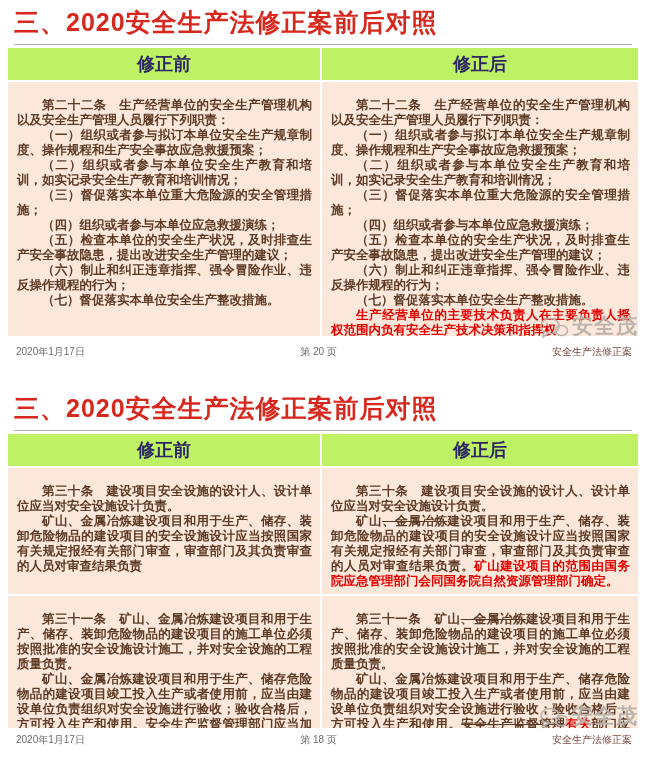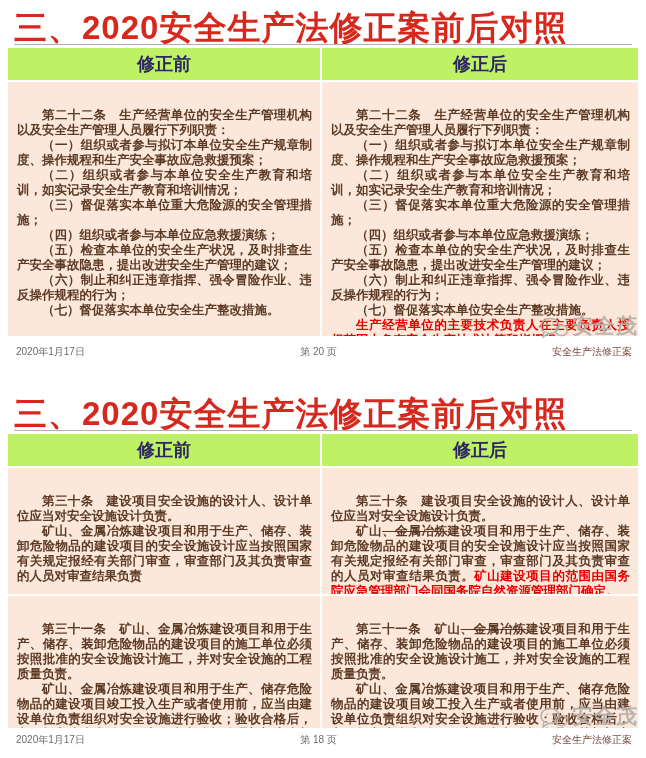--- a/index.html
+++ b/index.html
@@ -10,21 +10,21 @@
     background: #ffffff;
     font-family: "Liberation Sans", sans-serif;
     overflow: hidden;
   }
   .slide { position: absolute; left: 0; width: 646px; height: 372px; }
   .slide-18 { top: 0; }
   .slide-19 { top: 386px; }
 
   .slide-title {
     position: absolute; top: 6px; left: 14px; right: 10px;
-    color: #d7281e; font-size: 33px; font-weight: bold;
+    color: #d7281e; font-size: 25px; font-weight: bold;
     letter-spacing: 1px; white-space: nowrap;
   }
   .title-rule {
     position: absolute; top: 44px; left: 14px; right: 14px;
     border: none; border-top: 1px solid #b0b0b0; height: 0;
   }
 
   .compare-table {
     position: absolute; left: 8px; right: 8px; top: 48px;
     display: grid; grid-template-columns: 312px 1fr; gap: 2px;
@@ -33,21 +33,21 @@
   .slide-19 .compare-table { grid-template-rows: 32px 126px 132px; }
 
   .col-head {
     background: #bef264; color: #2b2563;
     font-size: 18px; font-weight: bold;
     display: flex; align-items: center; justify-content: center;
   }
   .cell {
     background: #fbe8da; color: #5d3a26;
     font-size: 12.5px; line-height: 15px; font-weight: 600;
-    padding: 26px 8px 0 9px;
+    padding: 16px 8px 0 9px;
     text-align: justify;
     overflow: hidden;
   }
   .para { text-indent: 2em; }
   .run-red { color: #e50000; font-weight: bold; }
   .run-strike { text-decoration: line-through; }
 
   .slide-footer {
     position: absolute; left: 16px; right: 14px;
     display: flex; justify-content: space-between; align-items: flex-end;

